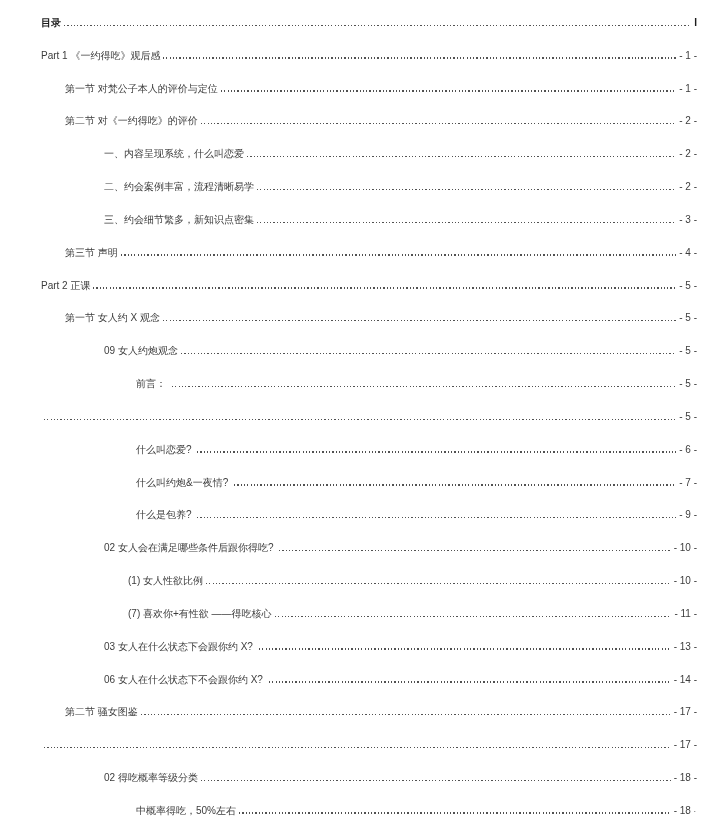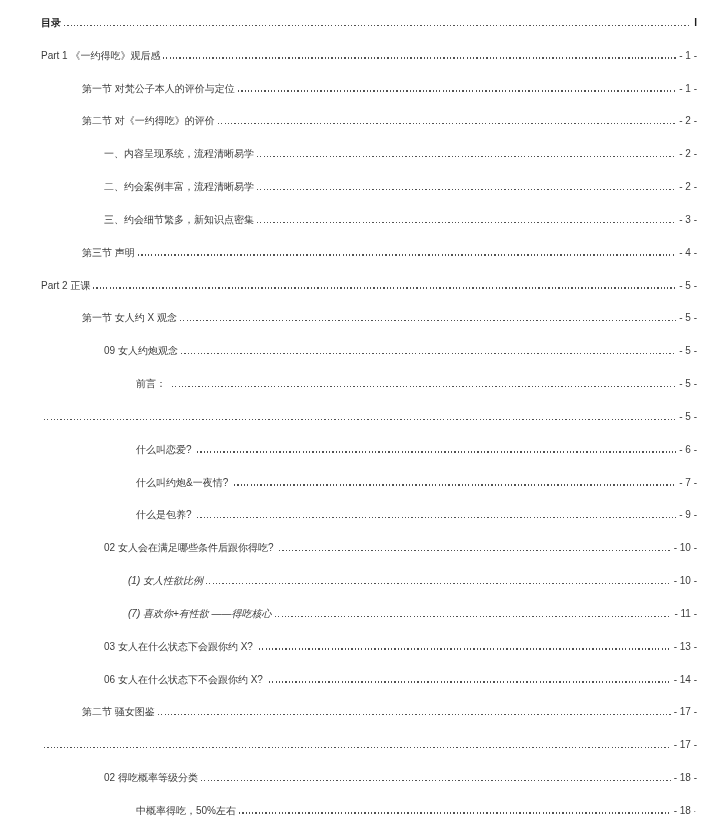--- a/index.html
+++ b/index.html
@@ -26,23 +26,23 @@
     flex:1 1 auto;
     min-width:8px;
     height:1.4px;
     margin:0 3px 0 3px;
     align-self:baseline;
     background:repeating-linear-gradient(to right,#515151 0 1.2px,transparent 1.2px 3.3px);
   }
   .toc-row .pagenum { flex:0 0 auto; white-space:pre; }
   .toc-row.bold { font-weight:700; color:#1c1c1c; }
   .lv0 .label { margin-left:0; }
-  .lv1 .label { margin-left:41px; }
+  .lv1 .label { margin-left:24px; }
   .lv2 .label { margin-left:63px; }
-  .lv3 .label { margin-left:87px;font-style:italic; }
+  .lv3 .label { margin-left:87px; }
   .lv4 .label { margin-left:95px; }
 </style>
 </head>
 <body>
 
 <div class="page">
   <div id="toc-list">
   <div class="toc-row lv0 bold">
     <span class="label">目录</span>
     <span class="dots"></span>
@@ -61,21 +61,21 @@
     <span class="pagenum">- 1 -</span>
   </div>
 
   <div class="toc-row lv1">
     <span class="label">第二节 对《一约得吃》的评价</span>
     <span class="dots"></span>
     <span class="pagenum">- 2 -</span>
   </div>
 
   <div class="toc-row lv2">
-    <span class="label">一、内容呈现系统，流程清晰易学</span>
+    <span class="label">一、内容呈现系统，什么叫恋爱</span>
     <span class="dots"></span>
     <span class="pagenum">- 2 -</span>
   </div>
 
   <div class="toc-row lv2">
     <span class="label">二、约会案例丰富，流程清晰易学</span>
     <span class="dots"></span>
     <span class="pagenum">- 2 -</span>
   </div>
 

